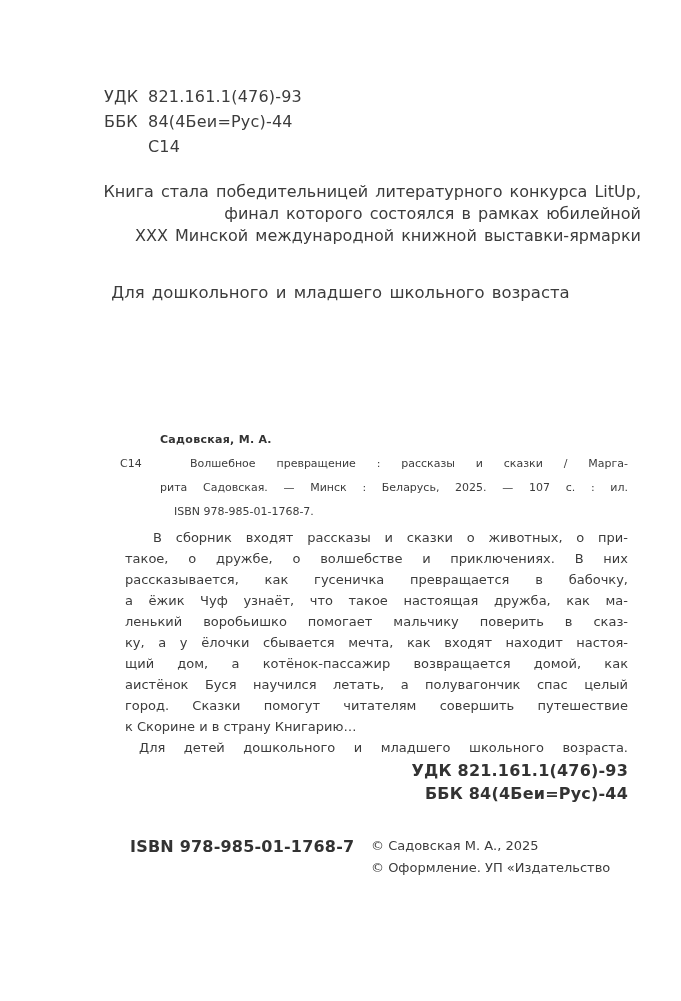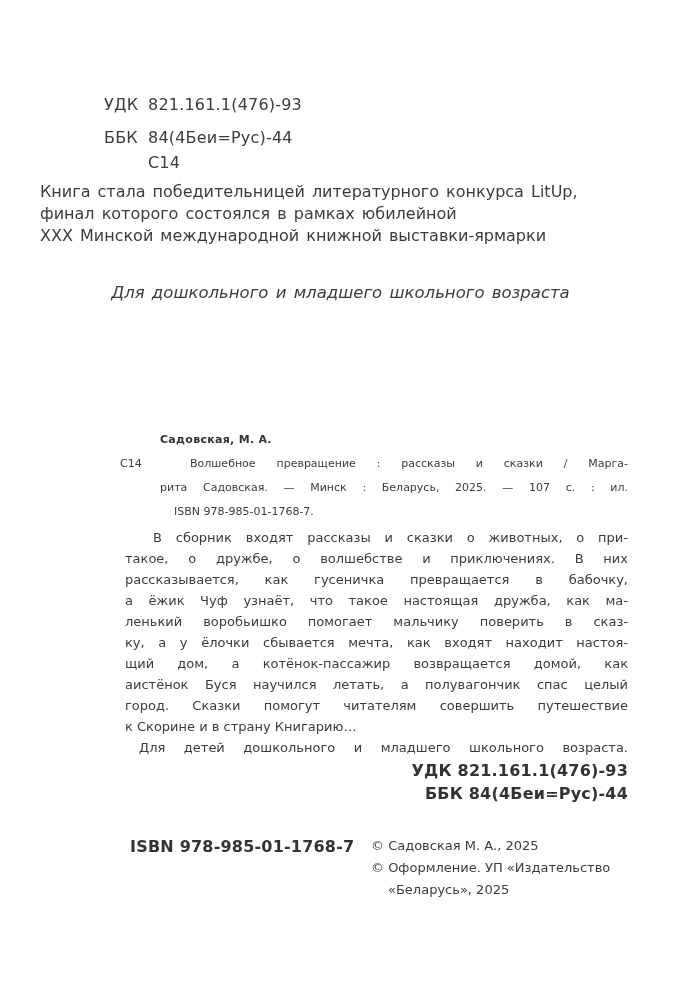--- a/index.html
+++ b/index.html
@@ -20,41 +20,40 @@
   
   .top-codes {
     position: absolute;
     left: 104px;
     top: 84px;
     font-size: 16px;
     line-height: 25px;
     letter-spacing: 0.2px;
   }
   .code-row { white-space: nowrap; }
-  .code-label { display: inline-block; width: 44px; margin-top: 8px; }
+  .code-label { display: inline-block; width: 44px; }
   .code-sign-row { padding-left: 44px; }
   
   .award-note {
     position: absolute;
     left: 40px;
     width: 601px;
     top: 181px;
-    text-align: left;
+    text-align: right;
     font-size: 16px;
     line-height: 22px;
     word-spacing: 2px;
   }
   
   .audience-note {
     position: absolute;
     left: 40px;
     width: 601px;
     top: 283px;
     text-align: center;
-    font-style: italic;
     font-size: 16.5px;
     word-spacing: 2px;
   }
   
   .catalog-card {
     position: absolute;
     left: 160px;
     top: 428px;
     width: 468px;
     font-size: 11px;
@@ -158,16 +157,15 @@
 
   <div class="bottom-codes">
     <div>УДК 821.161.1(476)-93</div>
     <div>ББК 84(4Беи=Рус)-44</div>
   </div>
 
   <div class="footer-isbn">ISBN 978-985-01-1768-7</div>
   <div class="copyright-block">
     <div>© Садовская М. А., 2025</div>
     <div>© Оформление. УП «Издательство</div>
-    <div class="copyright-cont">«Беларусь», 2025</div>
   </div>
 
 </div>
 
 </body></html>

